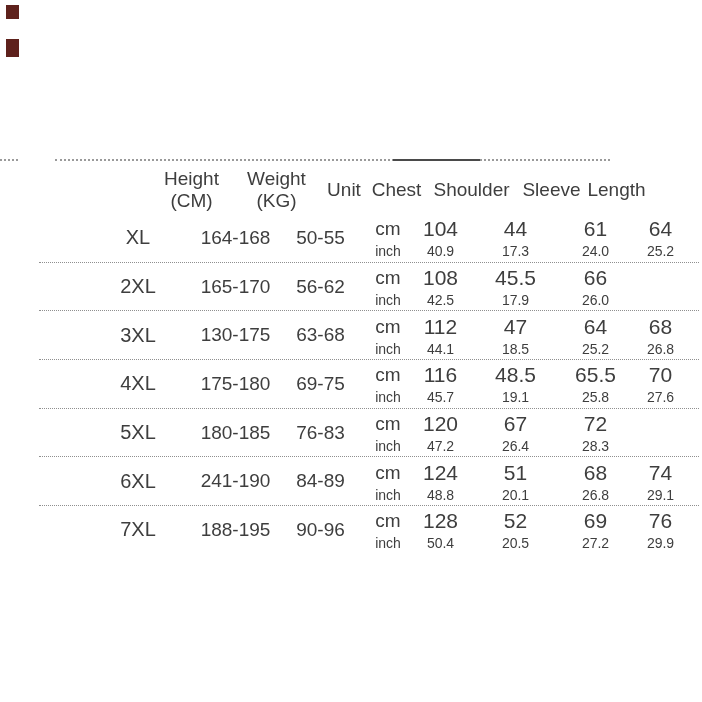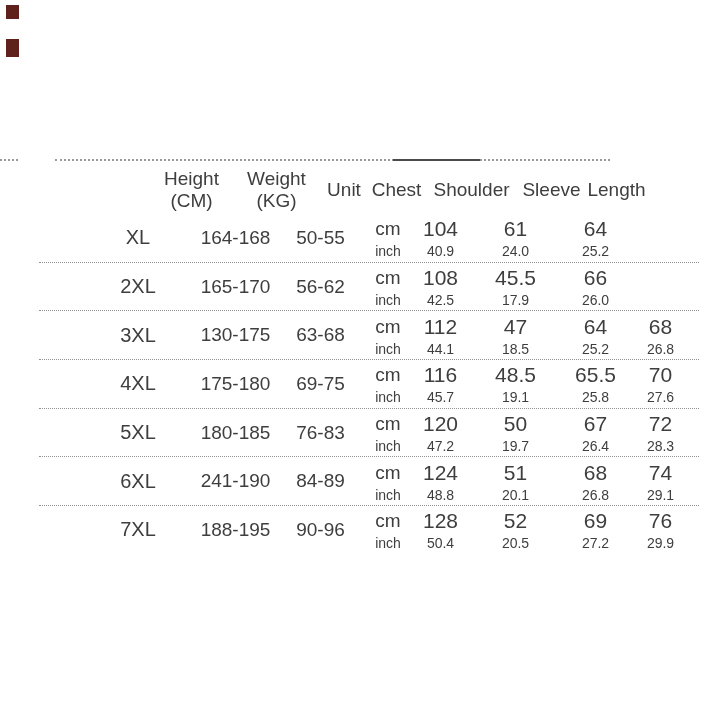--- a/index.html
+++ b/index.html
@@ -73,20 +73,24 @@
       <div class="cell range-cell">50-55</div>
       <div class="cell stack">
         <div class="unit-cm">cm</div>
         <div class="unit-inch">inch</div>
       </div>
       <div class="cell stack">
         <div class="cm-line">104</div>
         <div class="inch-line">40.9</div>
       </div>
       <div class="cell stack">
+        <div class="cm-line">44</div>
+        <div class="inch-line">17.3</div>
+      </div>
+      <div class="cell stack">
         <div class="cm-line">61</div>
         <div class="inch-line">24.0</div>
       </div>
       <div class="cell stack">
         <div class="cm-line">64</div>
         <div class="inch-line">25.2</div>
       </div>
     </div>
 
     <div class="row data-row">
@@ -167,24 +171,20 @@
       <div class="cell size-cell">5XL</div>
       <div class="cell range-cell">180-185</div>
       <div class="cell range-cell">76-83</div>
       <div class="cell stack">
         <div class="unit-cm">cm</div>
         <div class="unit-inch">inch</div>
       </div>
       <div class="cell stack">
         <div class="cm-line">120</div>
         <div class="inch-line">47.2</div>
-      </div>
-      <div class="cell stack">
-        <div class="cm-line">50</div>
-        <div class="inch-line">19.7</div>
       </div>
       <div class="cell stack">
         <div class="cm-line">67</div>
         <div class="inch-line">26.4</div>
       </div>
       <div class="cell stack">
         <div class="cm-line">72</div>
         <div class="inch-line">28.3</div>
       </div>
     </div>

